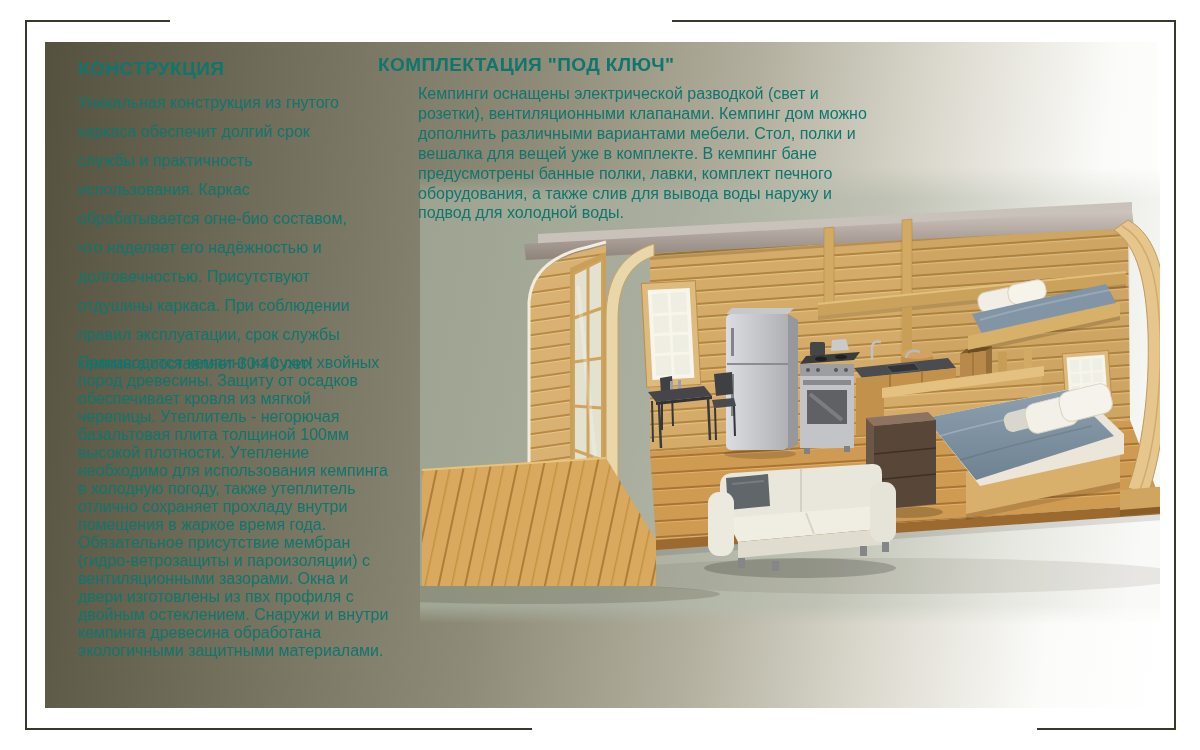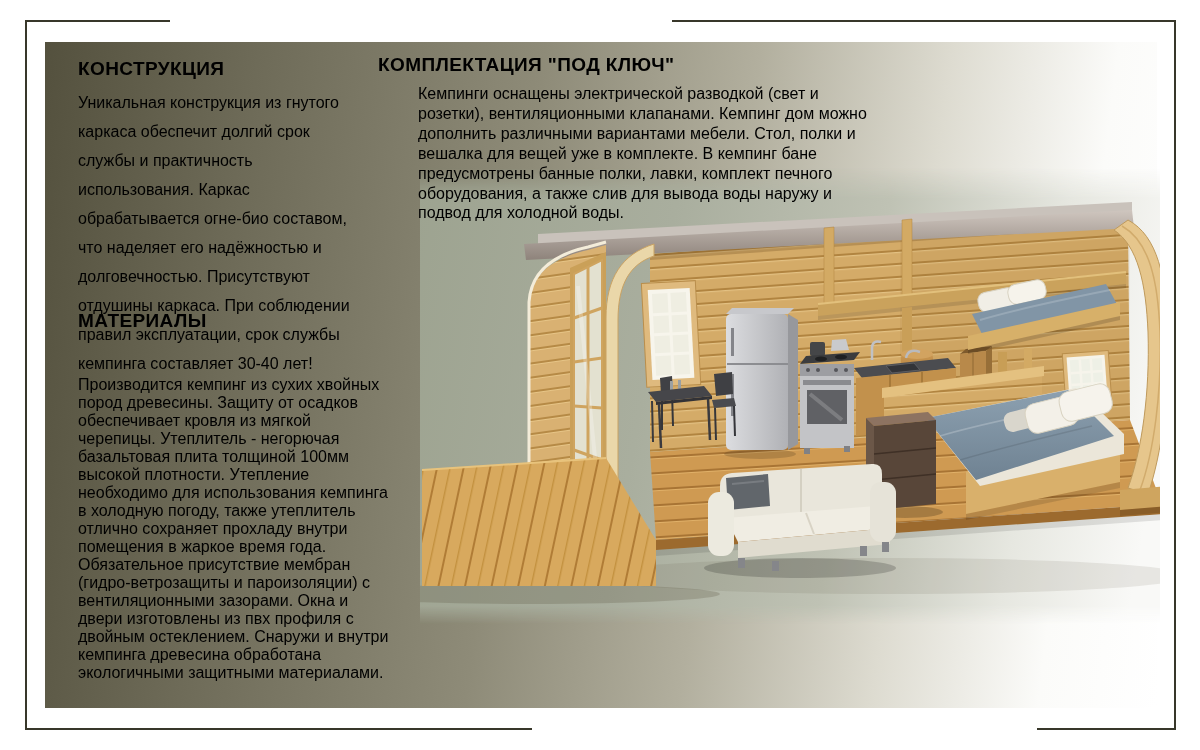--- a/index.html
+++ b/index.html
@@ -16,21 +16,21 @@
       #dddbd0 76%, #fbfbf9 90%, #ffffff 100%);
   }
   .photo{
     position:absolute;left:420px;top:168px;width:740px;height:456px;
     background:linear-gradient(100deg,
       #9da390 0%, #a9ae9e 32%, #bfc2b4 58%, #e6e7e0 80%, #f9f9f7 96%);
     -webkit-mask-image:linear-gradient(180deg, transparent 0, #000 30px, #000 calc(100% - 18px), transparent 100%);
             mask-image:linear-gradient(180deg, transparent 0, #000 30px, #000 calc(100% - 18px), transparent 100%);
   }
   .photo svg{display:block;width:740px;height:456px;}
-  .sec{position:absolute;color:#000000;z-index:5;}
+  .sec{position:absolute;color:#0f766e;z-index:5;}
   .sec h2{font-size:19px;font-weight:bold;letter-spacing:.4px;margin:0 0 8px 0;}
   .sec p{margin:0;font-size:16px;white-space:pre-line;}
   .sec-construction{left:78px;top:58px;width:315px;}
   .sec-construction p{line-height:29px;}
   .sec-materials{left:78px;top:310px;width:320px;}
   .sec-materials p{line-height:18px;margin-top:44px;}
   .sec-equipment{left:378px;top:54px;width:535px;}
   .sec-equipment p{line-height:19.9px;margin-left:40px;}
   .sec-foundation{left:378px;top:619px;width:570px;color:#6d675a;}
   .sec-foundation h2{color:#3e3a30;font-size:18px;margin-bottom:9px;}
@@ -304,21 +304,20 @@
 использования. Каркас
 обрабатывается огне-био составом,
 что наделяет его надёжностью и
 долговечностью. Присутствуют
 отдушины каркаса. При соблюдении
 правил эксплуатации, срок службы
 кемпинга составляет 30-40 лет!</p>
 </section>
 
 <section class="sec sec-materials">
-  <h2>МАТЕРИАЛЫ</h2>
   <p>Производится кемпинг из сухих хвойных
 пород древесины. Защиту от осадков
 обеспечивает кровля из мягкой
 черепицы.  Утеплитель - негорючая
 базальтовая плита толщиной 100мм
 высокой плотности. Утепление
 необходимо для использования кемпинга
 в холодную погоду, также утеплитель
 отлично сохраняет прохладу внутри
 помещения в жаркое время года.

